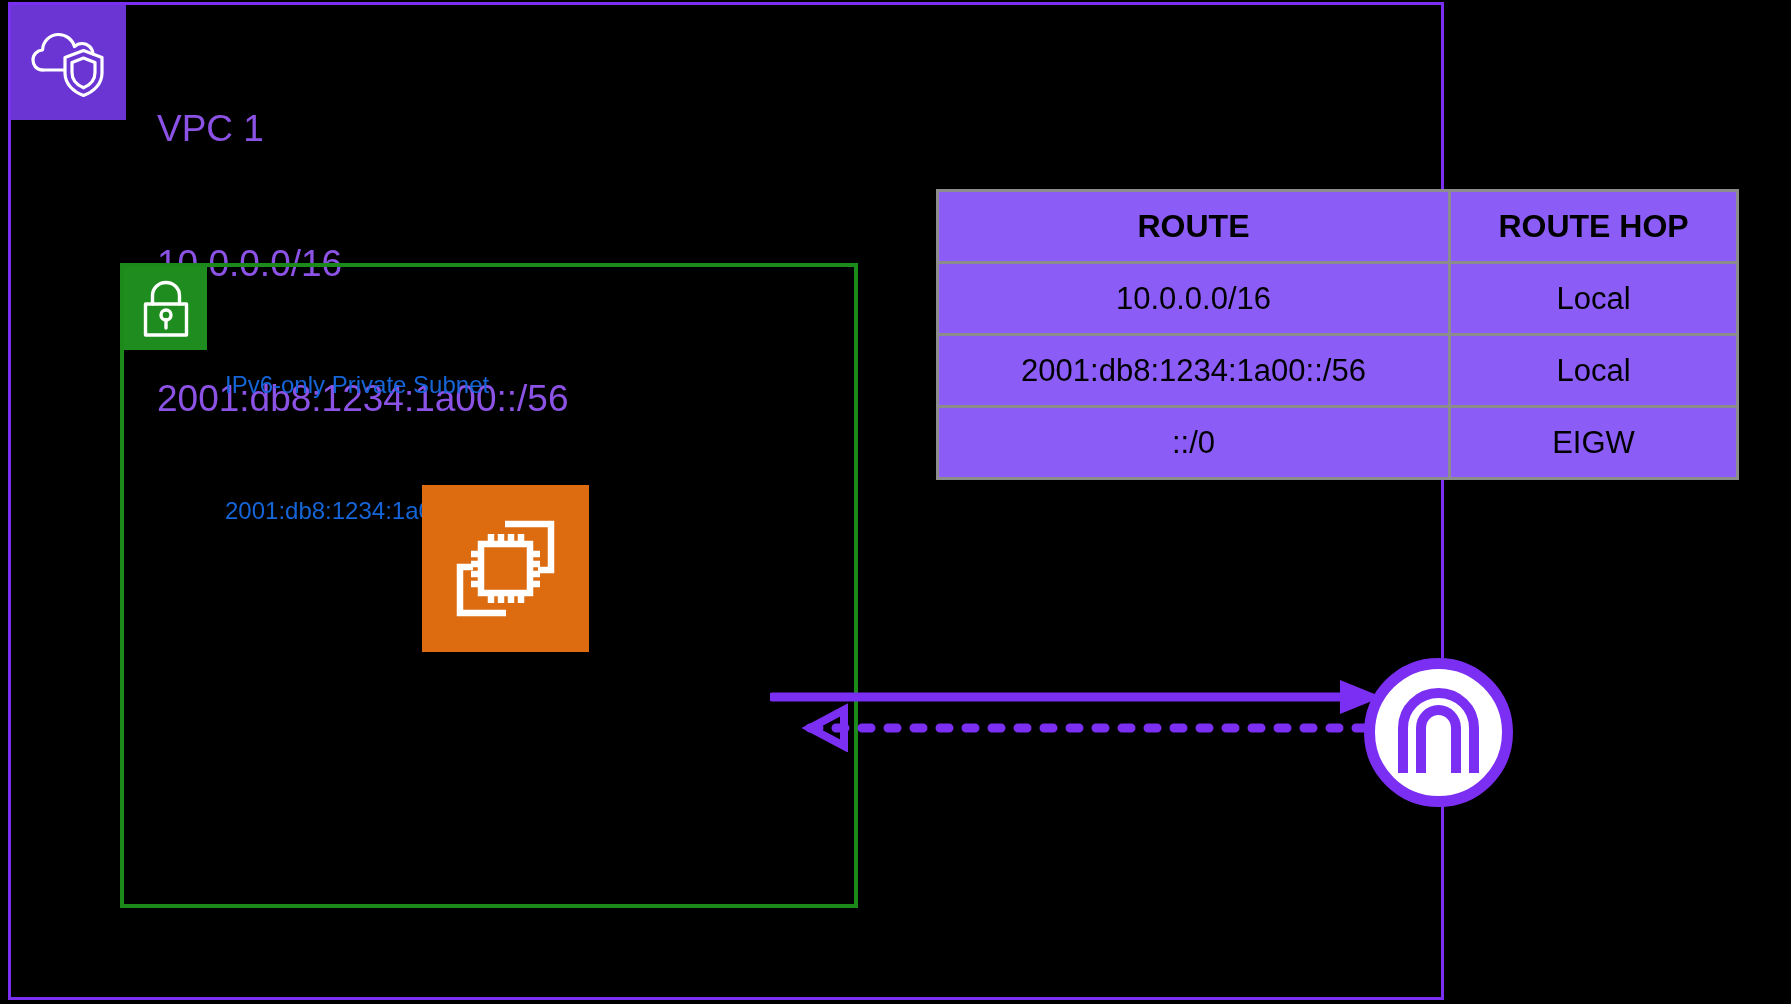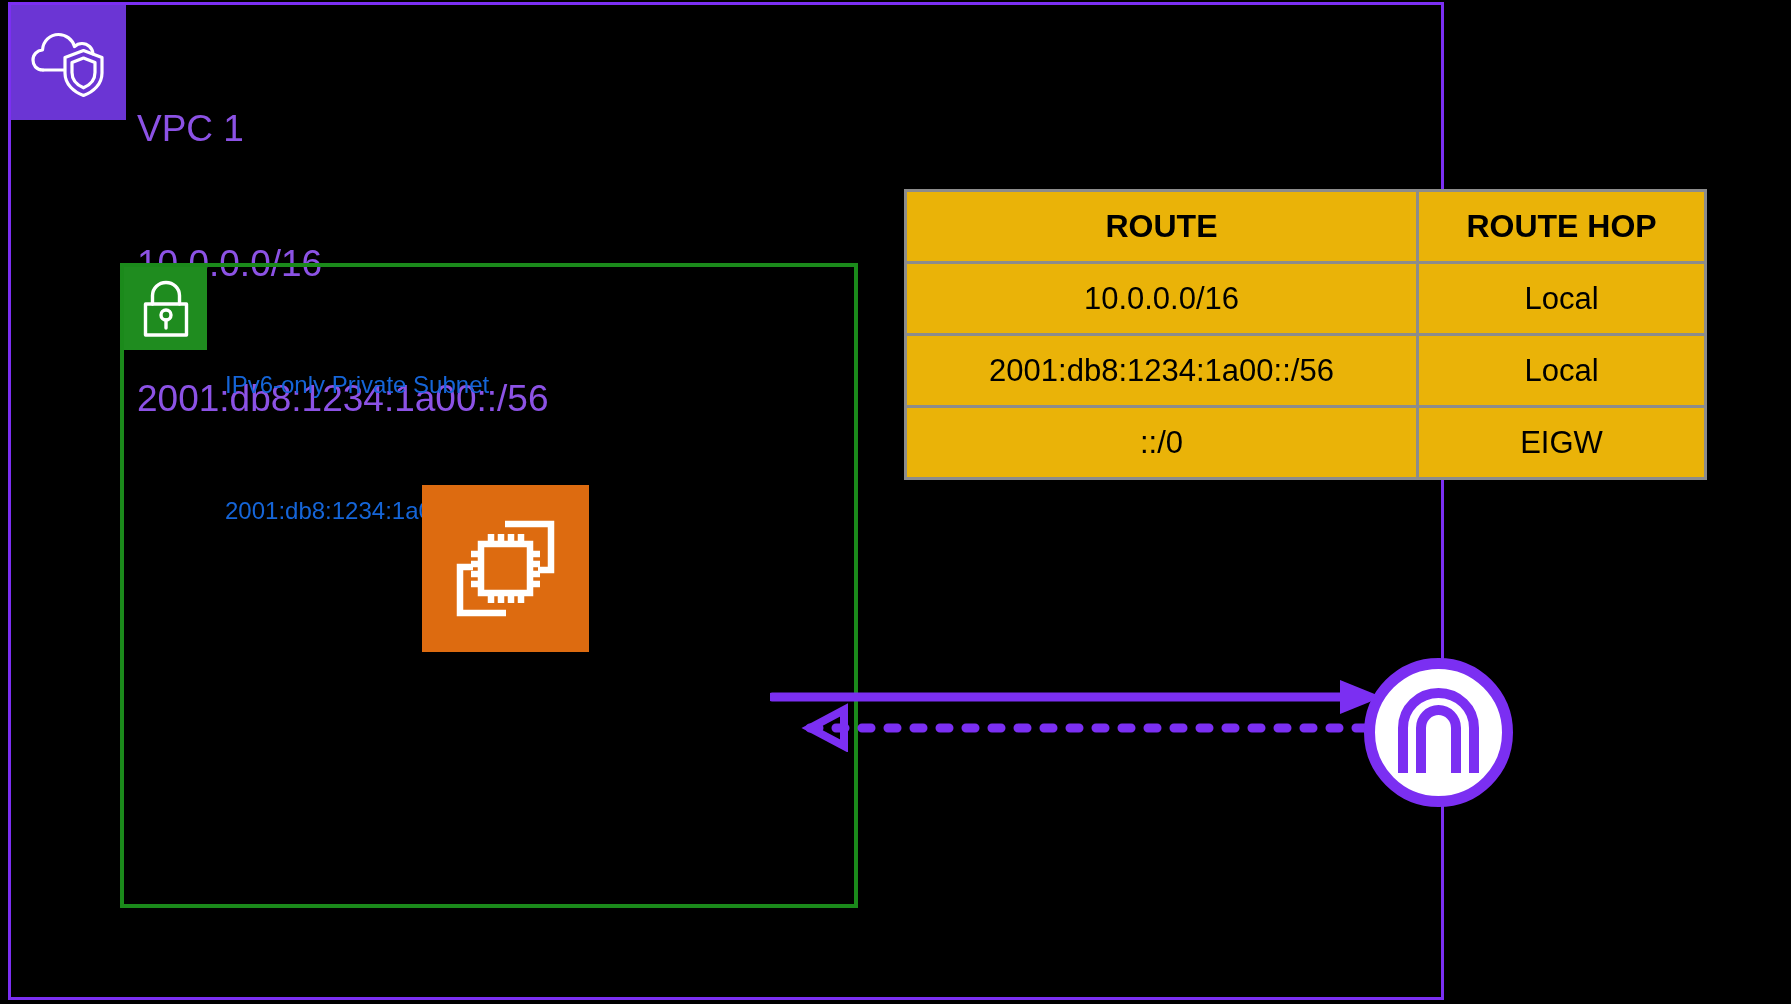--- a/index.html
+++ b/index.html
@@ -32,21 +32,21 @@
     top: 5px;
     width: 115px;
     height: 115px;
     background: #6B35D4;
     display: flex;
     align-items: center;
     justify-content: center;
   }
   #vpc-label {
     position: absolute;
-    left: 137px;
+    left: 157px;
     top: 16px;
     color: #8C52E5;
     font-size: 37px;
     line-height: 45px;
     white-space: pre;
     letter-spacing: 0px;
   }
   #vpc-label .line { display: block; }
 
   
@@ -90,25 +90,25 @@
     height: 167px;
     background: #DD6B10;
     display: flex;
     align-items: center;
     justify-content: center;
   }
 
   
   #route-table {
     position: absolute;
-    left: 904px;
+    left: 936px;
     top: 189px;
     width: 800px;
     border-collapse: collapse;
-    background: #eab308;
+    background: #8b5cf6;
     table-layout: fixed;
   }
   #route-table th,
   #route-table td {
     border: 3px solid #8C8C8C;
     text-align: center;
     color: #000000;
     height: 69px;
     padding: 0 6px;
     white-space: nowrap;

